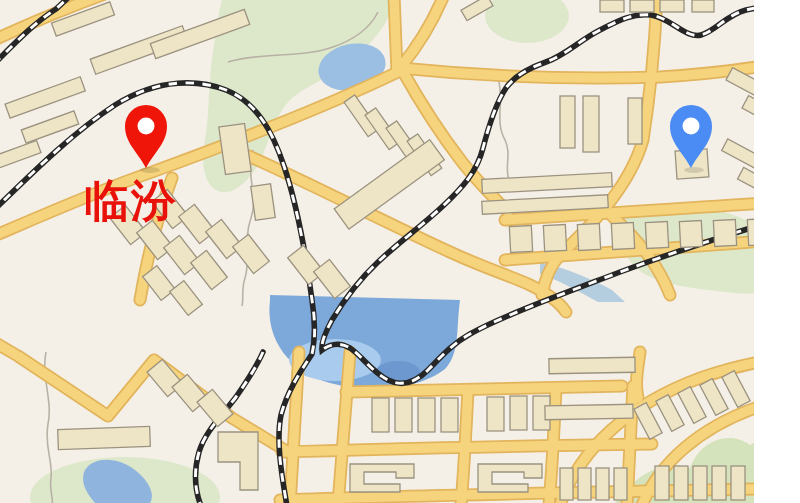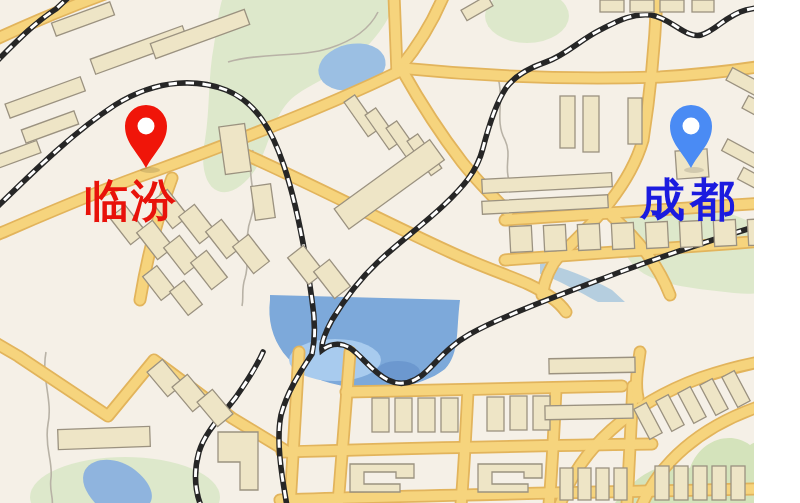--- a/index.html
+++ b/index.html
@@ -207,16 +207,15 @@
       <circle cx="146" cy="126" r="8.5" fill="#ffffff"></circle>
     </g>
     <g>
       <ellipse cx="694" cy="170" rx="10" ry="3" fill="rgba(0,0,0,0.12)"></ellipse>
       <path d="M691,168 C682,151 670,143 670,126 A21,21 0 1 1 712,126 C712,143 700,151 691,168 Z" fill="#4a8bf4"></path>
       <circle cx="691" cy="126" r="8.5" fill="#ffffff"></circle>
     </g>
   </svg>
 
   <div class="city-label label-origin">临汾</div>
-  <div class="city-label label-dest">成都</div>
 
 
 </div>
 
 </body></html>

